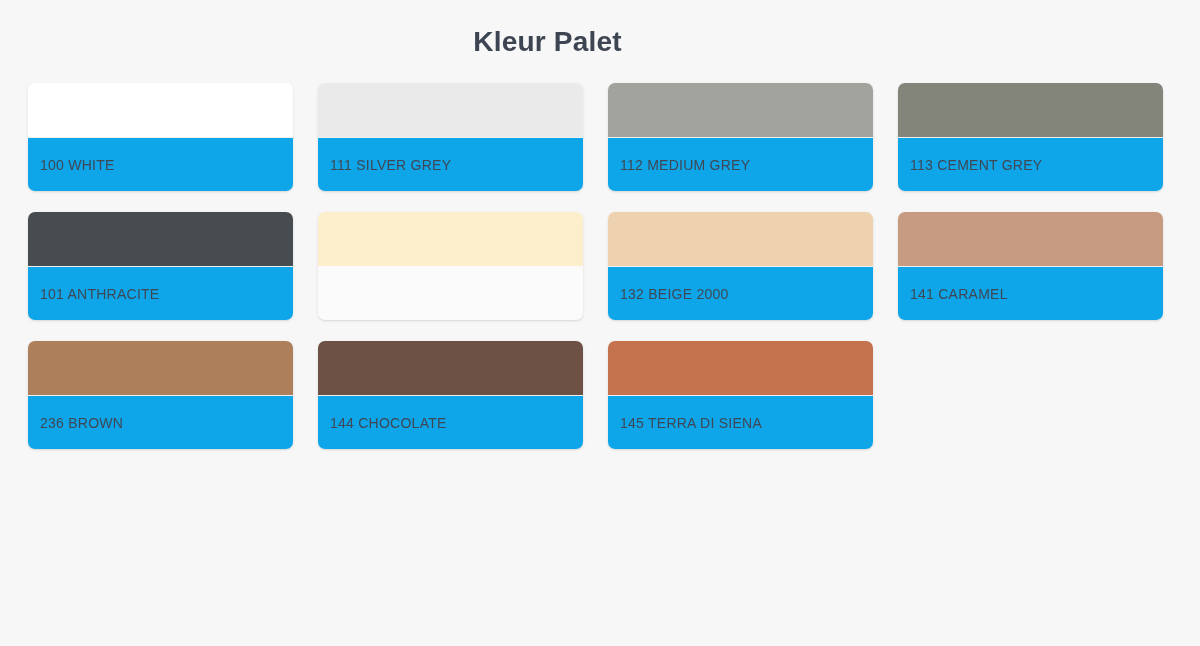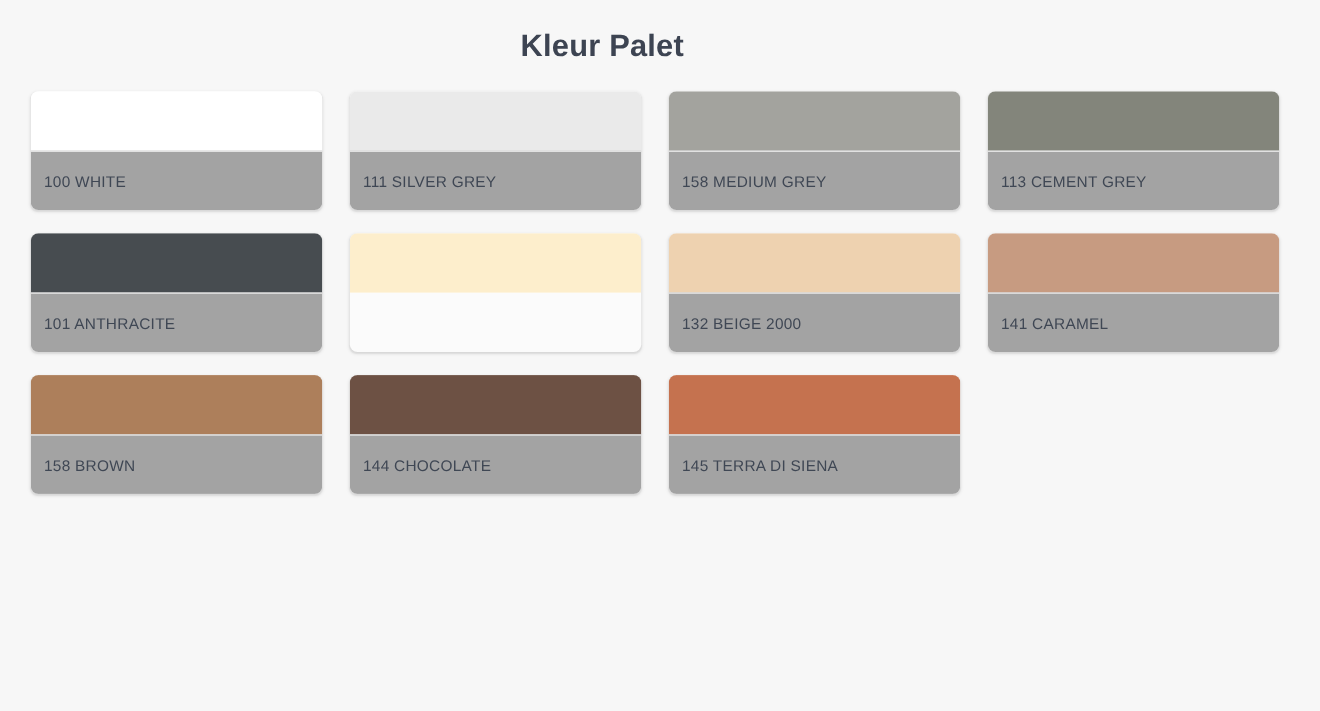--- a/index.html
+++ b/index.html
@@ -51,21 +51,21 @@
   }
   .color-swatch {
     height: 54px;
     width: 100%;
     display: block;
   }
   .color-label-wrap {
     height: 53px;
     display: flex;
     align-items: center;
-    background: #a3a3a3;
+    background: #0ea5e9;
     border-top: 1px solid #f0f0f0;
   }
   .color-label {
     font-size: 14px;
     color: #3f4754;
     padding-left: 12px;
     letter-spacing: 0.25px;
     white-space: nowrap;
     line-height: 18px;
   }
@@ -86,21 +86,21 @@
       </div>
       <div class="color-card">
         <div class="color-swatch" style="background: rgb(234, 234, 234);"></div>
         <div class="color-label-wrap">
           <span class="color-label">111 SILVER GREY</span>
         </div>
       </div>
       <div class="color-card">
         <div class="color-swatch" style="background: rgb(163, 163, 158);"></div>
         <div class="color-label-wrap">
-          <span class="color-label">158 MEDIUM GREY</span>
+          <span class="color-label">112 MEDIUM GREY</span>
         </div>
       </div>
       <div class="color-card">
         <div class="color-swatch" style="background: rgb(131, 133, 123);"></div>
         <div class="color-label-wrap">
           <span class="color-label">113 CEMENT GREY</span>
         </div>
       </div>
       <div class="color-card">
         <div class="color-swatch" style="background: rgb(71, 76, 80);"></div>
@@ -119,21 +119,21 @@
       </div>
       <div class="color-card">
         <div class="color-swatch" style="background: rgb(199, 155, 129);"></div>
         <div class="color-label-wrap">
           <span class="color-label">141 CARAMEL</span>
         </div>
       </div>
       <div class="color-card">
         <div class="color-swatch" style="background: rgb(173, 127, 91);"></div>
         <div class="color-label-wrap">
-          <span class="color-label">158 BROWN</span>
+          <span class="color-label">236 BROWN</span>
         </div>
       </div>
       <div class="color-card">
         <div class="color-swatch" style="background: rgb(109, 81, 68);"></div>
         <div class="color-label-wrap">
           <span class="color-label">144 CHOCOLATE</span>
         </div>
       </div>
       <div class="color-card">
         <div class="color-swatch" style="background: rgb(197, 114, 79);"></div>

